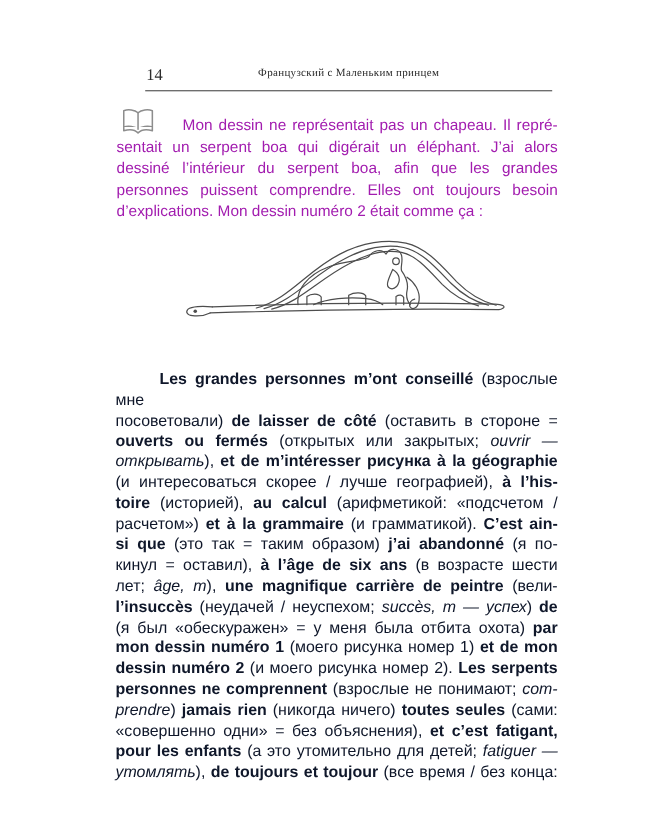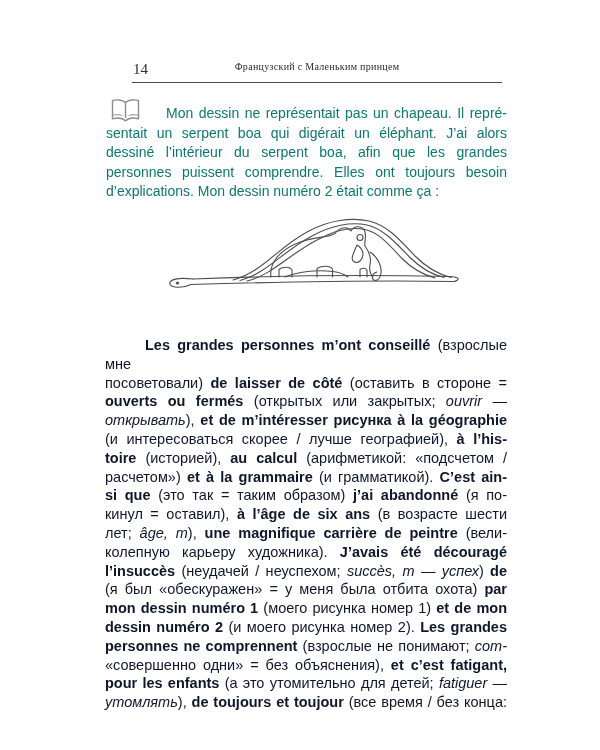--- a/index.html
+++ b/index.html
@@ -51,21 +51,21 @@
     height: 25px;
   }
   .intro {
     position: absolute;
     left: 106px;
     top: 77px;
     width: 401px;
     font-family: "Liberation Sans", "DejaVu Sans", sans-serif;
     font-size: 14px;
     line-height: 19.6px;
-    color: #0f766e;
+    color: #a21caf;
   }
   .line {
     text-align: justify;
     text-align-last: justify;
     -moz-text-align-last: justify;
     white-space: normal;
   }
   .intro .line:first-child { text-indent: 60px; }
   .intro .line:last-child { text-align-last: left; -moz-text-align-last: left; }
   .figure {
@@ -148,24 +148,24 @@
       <div class="line"><span class="b">Les grandes personnes m’ont conseillé </span><span>(взрослые мне</span></div>
       <div class="line"><span>посоветовали) </span><span class="b">de laisser de côté </span><span>(оставить в стороне =</span></div>
       <div class="line"><span class="b">ouverts ou fermés </span><span>(открытых или закрытых; </span><span class="i">ouvrir —</span></div>
       <div class="line"><span class="i">открывать</span><span>), </span><span class="b">et de m’intéresser рисунка à la géographie</span></div>
       <div class="line"><span>(и интересоваться скорее / лучше географией), </span><span class="b">à l’his-</span></div>
       <div class="line"><span class="b">toire </span><span>(историей), </span><span class="b">au calcul </span><span>(арифметикой: «подсчетом /</span></div>
       <div class="line"><span>расчетом») </span><span class="b">et à la grammaire </span><span>(и грамматикой). </span><span class="b">C’est ain-</span></div>
       <div class="line"><span class="b">si que </span><span>(это так = таким образом) </span><span class="b">j’ai abandonné </span><span>(я по-</span></div>
       <div class="line"><span>кинул = оставил), </span><span class="b">à l’âge de six ans </span><span>(в возрасте шести</span></div>
       <div class="line"><span>лет; </span><span class="i">âge, m</span><span>), </span><span class="b">une magnifique carrière de peintre </span><span>(вели-</span></div>
-      <div class="line"><span>колепную карьеру художника). </span><span class="b">J’avais été découragé</span></div>
       <div class="line"><span class="b">l’insuccès </span><span>(неудачей / неуспехом; </span><span class="i">succès, m — успех</span><span>) </span><span class="b">de</span></div>
       <div class="line"><span>(я был «обескуражен» = у меня была отбита охота) </span><span class="b">par</span></div>
       <div class="line"><span class="b">mon dessin numéro 1 </span><span>(моего рисунка номер 1) </span><span class="b">et de mon</span></div>
-      <div class="line"><span class="b">dessin numéro 2 </span><span>(и моего рисунка номер 2). </span><span class="b">Les grandes</span></div>
+      <div class="line"><span class="b">dessin numéro 2 </span><span>(и моего рисунка номер 2). </span><span class="b">Les serpents</span></div>
       <div class="line"><span class="b">personnes ne comprennent </span><span>(взрослые не понимают; </span><span class="i">com-</span></div>
+      <div class="line"><span class="i">prendre</span><span>) </span><span class="b">jamais rien </span><span>(никогда ничего) </span><span class="b">toutes seules </span><span>(сами:</span></div>
       <div class="line"><span>«совершенно одни» = без объяснения), </span><span class="b">et c’est fatigant,</span></div>
       <div class="line"><span class="b">pour les enfants </span><span>(а это утомительно для детей; </span><span class="i">fatiguer —</span></div>
       <div class="line"><span class="i">утомлять</span><span>), </span><span class="b">de toujours et toujour </span><span>(все время / без конца:</span></div>
     </div>
 
 </div>
 
 </body></html>

